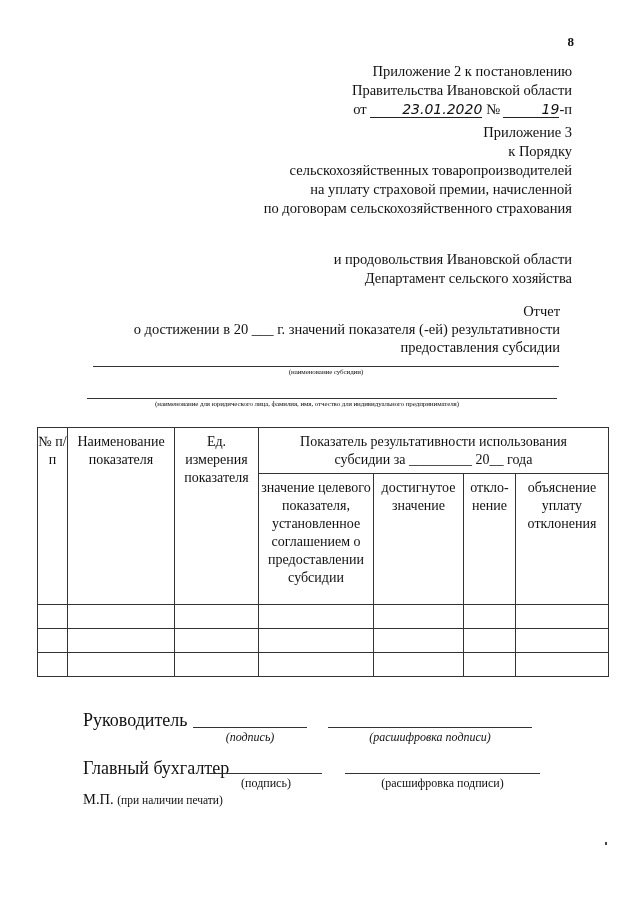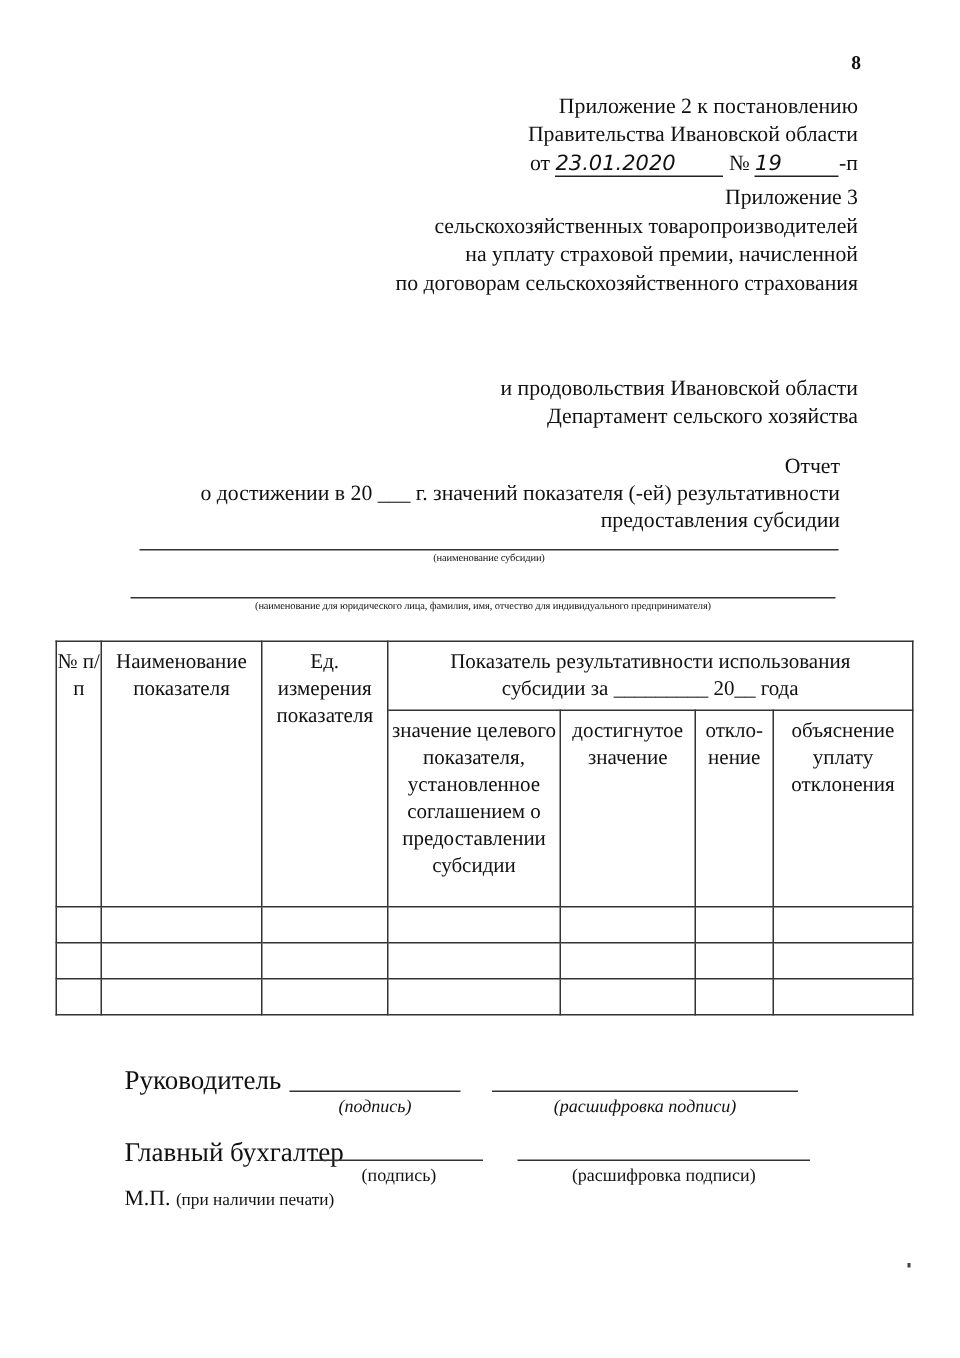--- a/index.html
+++ b/index.html
@@ -29,21 +29,21 @@
     }
     .rb1 { top: 62px; }
     .rb2 { top: 123px; }
     .rb3 { top: 250px; }
     .hand {
       font-family: "DejaVu Sans", sans-serif;
       font-style: italic;
       font-size: 14px;
       display: inline-block;
       border-bottom: 1px solid #222;
-      text-align: left;
+      text-align: right;
       line-height: 16px;
     }
     .date-field { width: 112px; }
     .num-field { width: 56px; }
     .bold-prefix { font-weight: bold; }
     .title-block {
       left: 80px; width: 480px; top: 302px;
       text-align: right;
       font-size: 14.5px;
       line-height: 18px;
@@ -109,41 +109,42 @@
   <div>
     <span>от</span>
     <span class="hand date-field">23.01.2020</span>
     <span>№</span>
     <span class="hand num-field">19</span><span>-п</span>
   </div>
 </div>
 
 <div class="abs right-block rb2">
   <div>Приложение 3</div>
+  <div>к Порядку</div>
   <div>сельскохозяйственных товаропроизводителей</div>
   <div>на уплату страховой премии, начисленной</div>
   <div>по договорам сельскохозяйственного страхования</div>
 </div>
 
 <div class="abs right-block rb3">
   <div>и продовольствия Ивановской области</div>
   <div>Департамент сельского хозяйства</div>
 </div>
 
 <div class="abs title-block">
   <div>Отчет</div>
   <div>о достижении в 20 ___ г. значений показателя (-ей)  результативности</div>
   <div>предоставления субсидии</div>
 </div>
 
 <div class="abs fill-line" style="left:93px; top:366px; width:466px;"></div>
 <div class="abs caption-small" style="left:93px; top:368px; width:466px;">(наименование субсидии)</div>
 
 <div class="abs fill-line" style="left:87px; top:398px; width:470px;"></div>
-<div class="abs caption-small" style="left:87px; top:400px; width:470px;">(наименование для юридического лица, фамилия, имя, отчество для индивидуального предпринимателя)</div>
+<div class="abs caption-small" style="left:72px; top:400px; width:470px;">(наименование для юридического лица, фамилия, имя, отчество для индивидуального предпринимателя)</div>
 
 <table class="report">
   <colgroup>
     <col style="width:30px">
     <col style="width:107px">
     <col style="width:84px">
     <col style="width:115px">
     <col style="width:90px">
     <col style="width:52px">
     <col style="width:93px">

